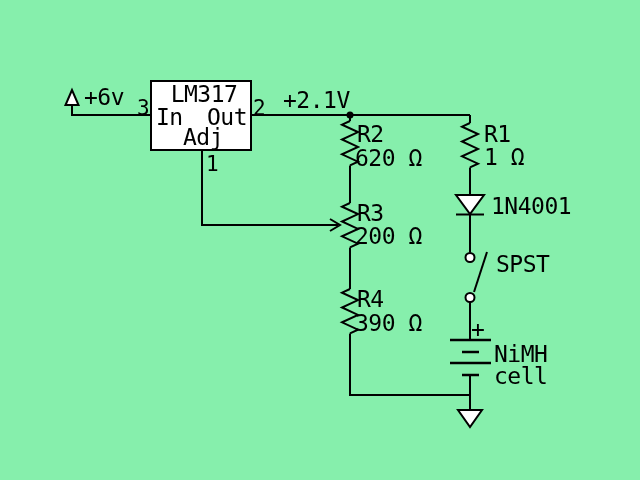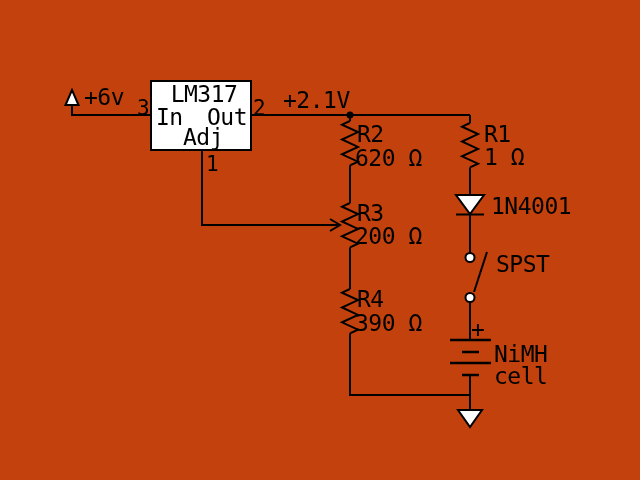--- a/index.html
+++ b/index.html
@@ -4,21 +4,21 @@
 <style>
   html, body {
     margin: 0;
     padding: 0;
     background: #ffffff;
   }
   #stage {
     position: relative;
     width: 640px;
     height: 480px;
-    background: #c2410c;
+    background: #86efac;
     overflow: hidden;
   }
   svg {
     display: block;
   }
   .wire, .symbol {
     stroke: #000000;
     stroke-width: 2;
     fill: none;
   }

